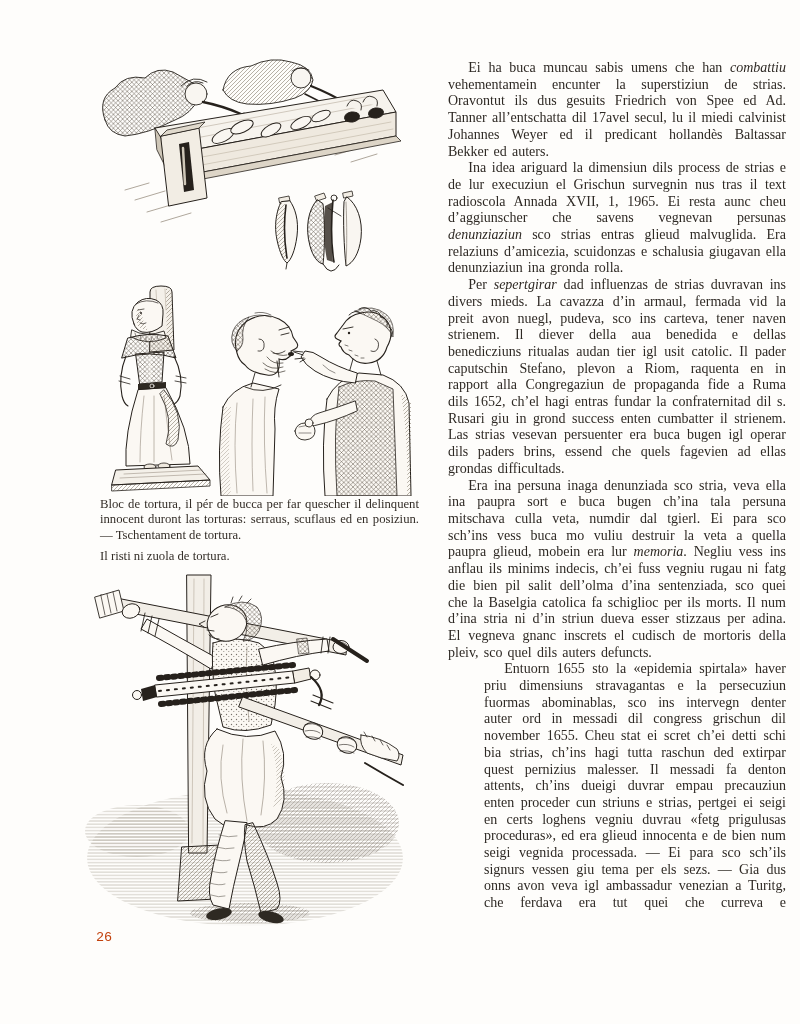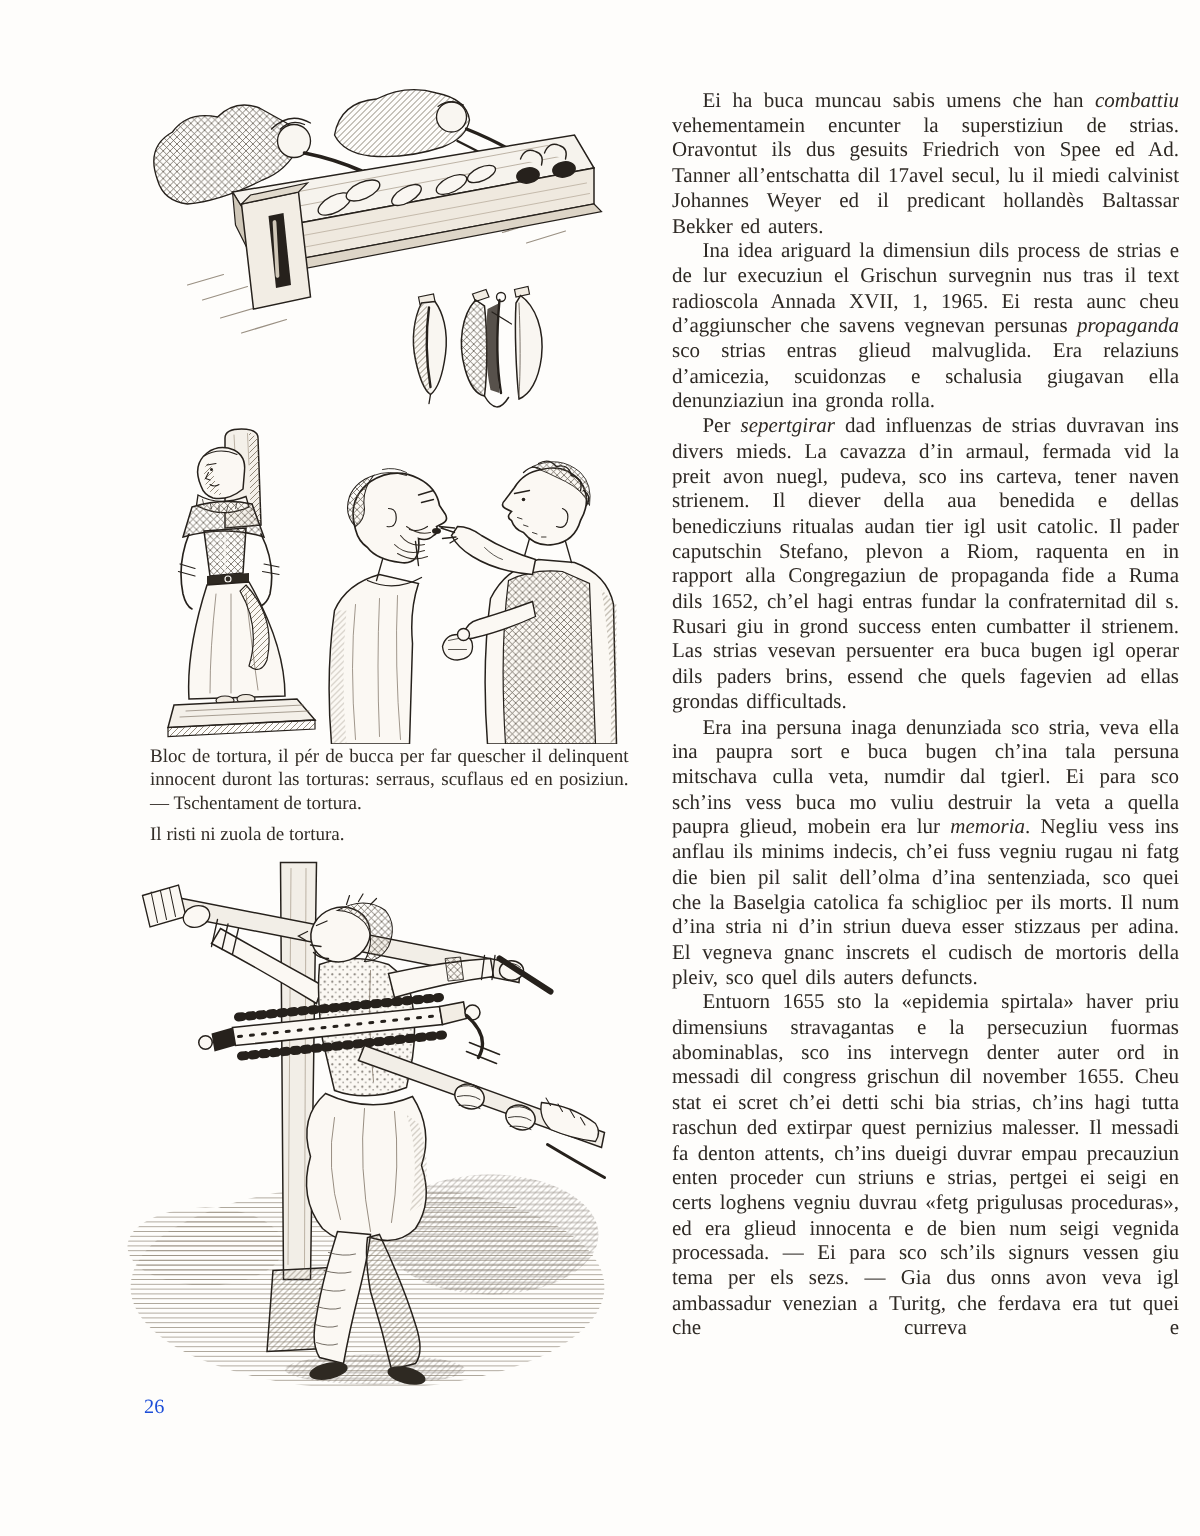--- a/index.html
+++ b/index.html
@@ -19,23 +19,23 @@
     font-size:12.7px; line-height:15.4px; text-align:justify;
     color:#332d27;
   }
   .caption-1 { top:497px; }
   .caption-2 { top:549px; }
   .text-col {
     position:absolute; left:448px; top:60px; width:338px;
     font-size:14px; line-height:16.7px; text-align:justify;
   }
   .text-col p { margin:0; text-indent:1.45em; word-spacing:0.12em; }
-  .text-col p.justify-last { text-align-last:justify; }
+  .text-col p.justify-last { text-align-last:justify;margin-left:36px; }
   .text-col i { font-style:italic; }
-  .page-number { position:absolute; left:96px; top:930px; font-size:13.5px; color:#1d4ed8; }
+  .page-number { position:absolute; left:96px; top:930px; font-size:13.5px; color:#c2410c;font-family:Liberation Mono, monospace; }
   svg { display:block; width:100%; height:100%; }
 </style>
 </head>
 <body>
 
 <div class="page">
 
   <figure class="fig fig-stocks">
     <svg viewBox="0 0 320 245">
       <defs>
@@ -300,21 +300,21 @@
         <path d="M144,262 q10,3 18,1 M141,274 q10,3 18,1 M138,286 q10,3 17,1 M136,298 q10,3 16,1 M135,310 q9,3 15,1 M136,322 q8,3 14,1" stroke="#575047" stroke-width="0.55"></path>
         <path d="M178,250 Q194,284 202,310 Q208,328 202,336 L186,340 Q180,314 172,288 Q168,266 170,252 Z" fill="url(#eH)" stroke-width="1"></path>
         <ellipse cx="144" cy="341" rx="13" ry="5.5" fill="#2e2922" stroke="none" transform="rotate(-12 144 341)"></ellipse>
         <ellipse cx="196" cy="344" rx="13" ry="5.5" fill="#2e2922" stroke="none" transform="rotate(14 196 344)"></ellipse>
       </g>
     </svg>
   </figure>
 
   <div class="text-col">
       <p><span>Ei ha buca muncau sabis umens che han </span><i>combattiu</i><span> vehementamein encunter la superstiziun de strias. Oravontut ils dus gesuits Friedrich von Spee ed Ad. Tanner all’entschatta dil 17avel secul, lu il miedi calvinist Johannes Weyer ed il predicant hollandès Baltassar Bekker ed auters.</span></p>
-      <p><span>Ina idea ariguard la dimensiun dils process de strias e de lur execuziun el Grischun survegnin nus tras il text radioscola Annada XVII, 1, 1965. Ei resta aunc cheu d’aggiunscher che savens vegnevan persunas </span><i>propaganda</i><span> sco strias entras glieud malvuglida. Era relaziuns d’amicezia, scuidonzas e schalusia giugavan ella denunziaziun ina gronda rolla.</span></p>
+      <p><span>Ina idea ariguard la dimensiun dils process de strias e de lur execuziun el Grischun survegnin nus tras il text radioscola Annada XVII, 1, 1965. Ei resta aunc cheu d’aggiunscher che savens vegnevan persunas </span><i>denunziaziun</i><span> sco strias entras glieud malvuglida. Era relaziuns d’amicezia, scuidonzas e schalusia giugavan ella denunziaziun ina gronda rolla.</span></p>
       <p><span>Per </span><i>sepertgirar</i><span> dad influenzas de strias duvravan ins divers mieds. La cavazza d’in armaul, fermada vid la preit avon nuegl, pudeva, sco ins carteva, tener naven strienem. Il diever della aua benedida e dellas benedicziuns ritualas audan tier igl usit catolic. Il pader caputschin Stefano, plevon a Riom, raquenta en in rapport alla Congregaziun de propaganda fide a Ruma dils 1652, ch’el hagi entras fundar la confraternitad dil s. Rusari giu in grond success enten cumbatter il strienem. Las strias vesevan persuenter era buca bugen igl operar dils paders brins, essend che quels fagevien ad ellas grondas difficultads.</span></p>
       <p><span>Era ina persuna inaga denunziada sco stria, veva ella ina paupra sort e buca bugen ch’ina tala persuna mitschava culla veta, numdir dal tgierl. Ei para sco sch’ins vess buca mo vuliu destruir la veta a quella paupra glieud, mobein era lur </span><i>memoria</i><span>. Negliu vess ins anflau ils minims indecis, ch’ei fuss vegniu rugau ni fatg die bien pil salit dell’olma d’ina sentenziada, sco quei che la Baselgia catolica fa schiglioc per ils morts. Il num d’ina stria ni d’in striun dueva esser stizzaus per adina. El vegneva gnanc inscrets el cudisch de mortoris della pleiv, sco quel dils auters defuncts.</span></p>
       <p class="justify-last"><span>Entuorn 1655 sto la «epidemia spirtala» haver priu dimensiuns stravagantas e la persecuziun fuormas abominablas, sco ins intervegn denter auter ord in messadi dil congress grischun dil november 1655. Cheu stat ei scret ch’ei detti schi bia strias, ch’ins hagi tutta raschun ded extirpar quest pernizius malesser. Il messadi fa denton attents, ch’ins dueigi duvrar empau precauziun enten proceder cun striuns e strias, pertgei ei seigi en certs loghens vegniu duvrau «fetg prigulusas proceduras», ed era glieud innocenta e de bien num seigi vegnida processada. — Ei para sco sch’ils signurs vessen giu tema per els sezs. — Gia dus onns avon veva igl ambassadur venezian a Turitg, che ferdava era tut quei che curreva e</span></p>
     </div>
 
   <div class="page-number">26</div>
 
 </div>
 
 </body></html>

